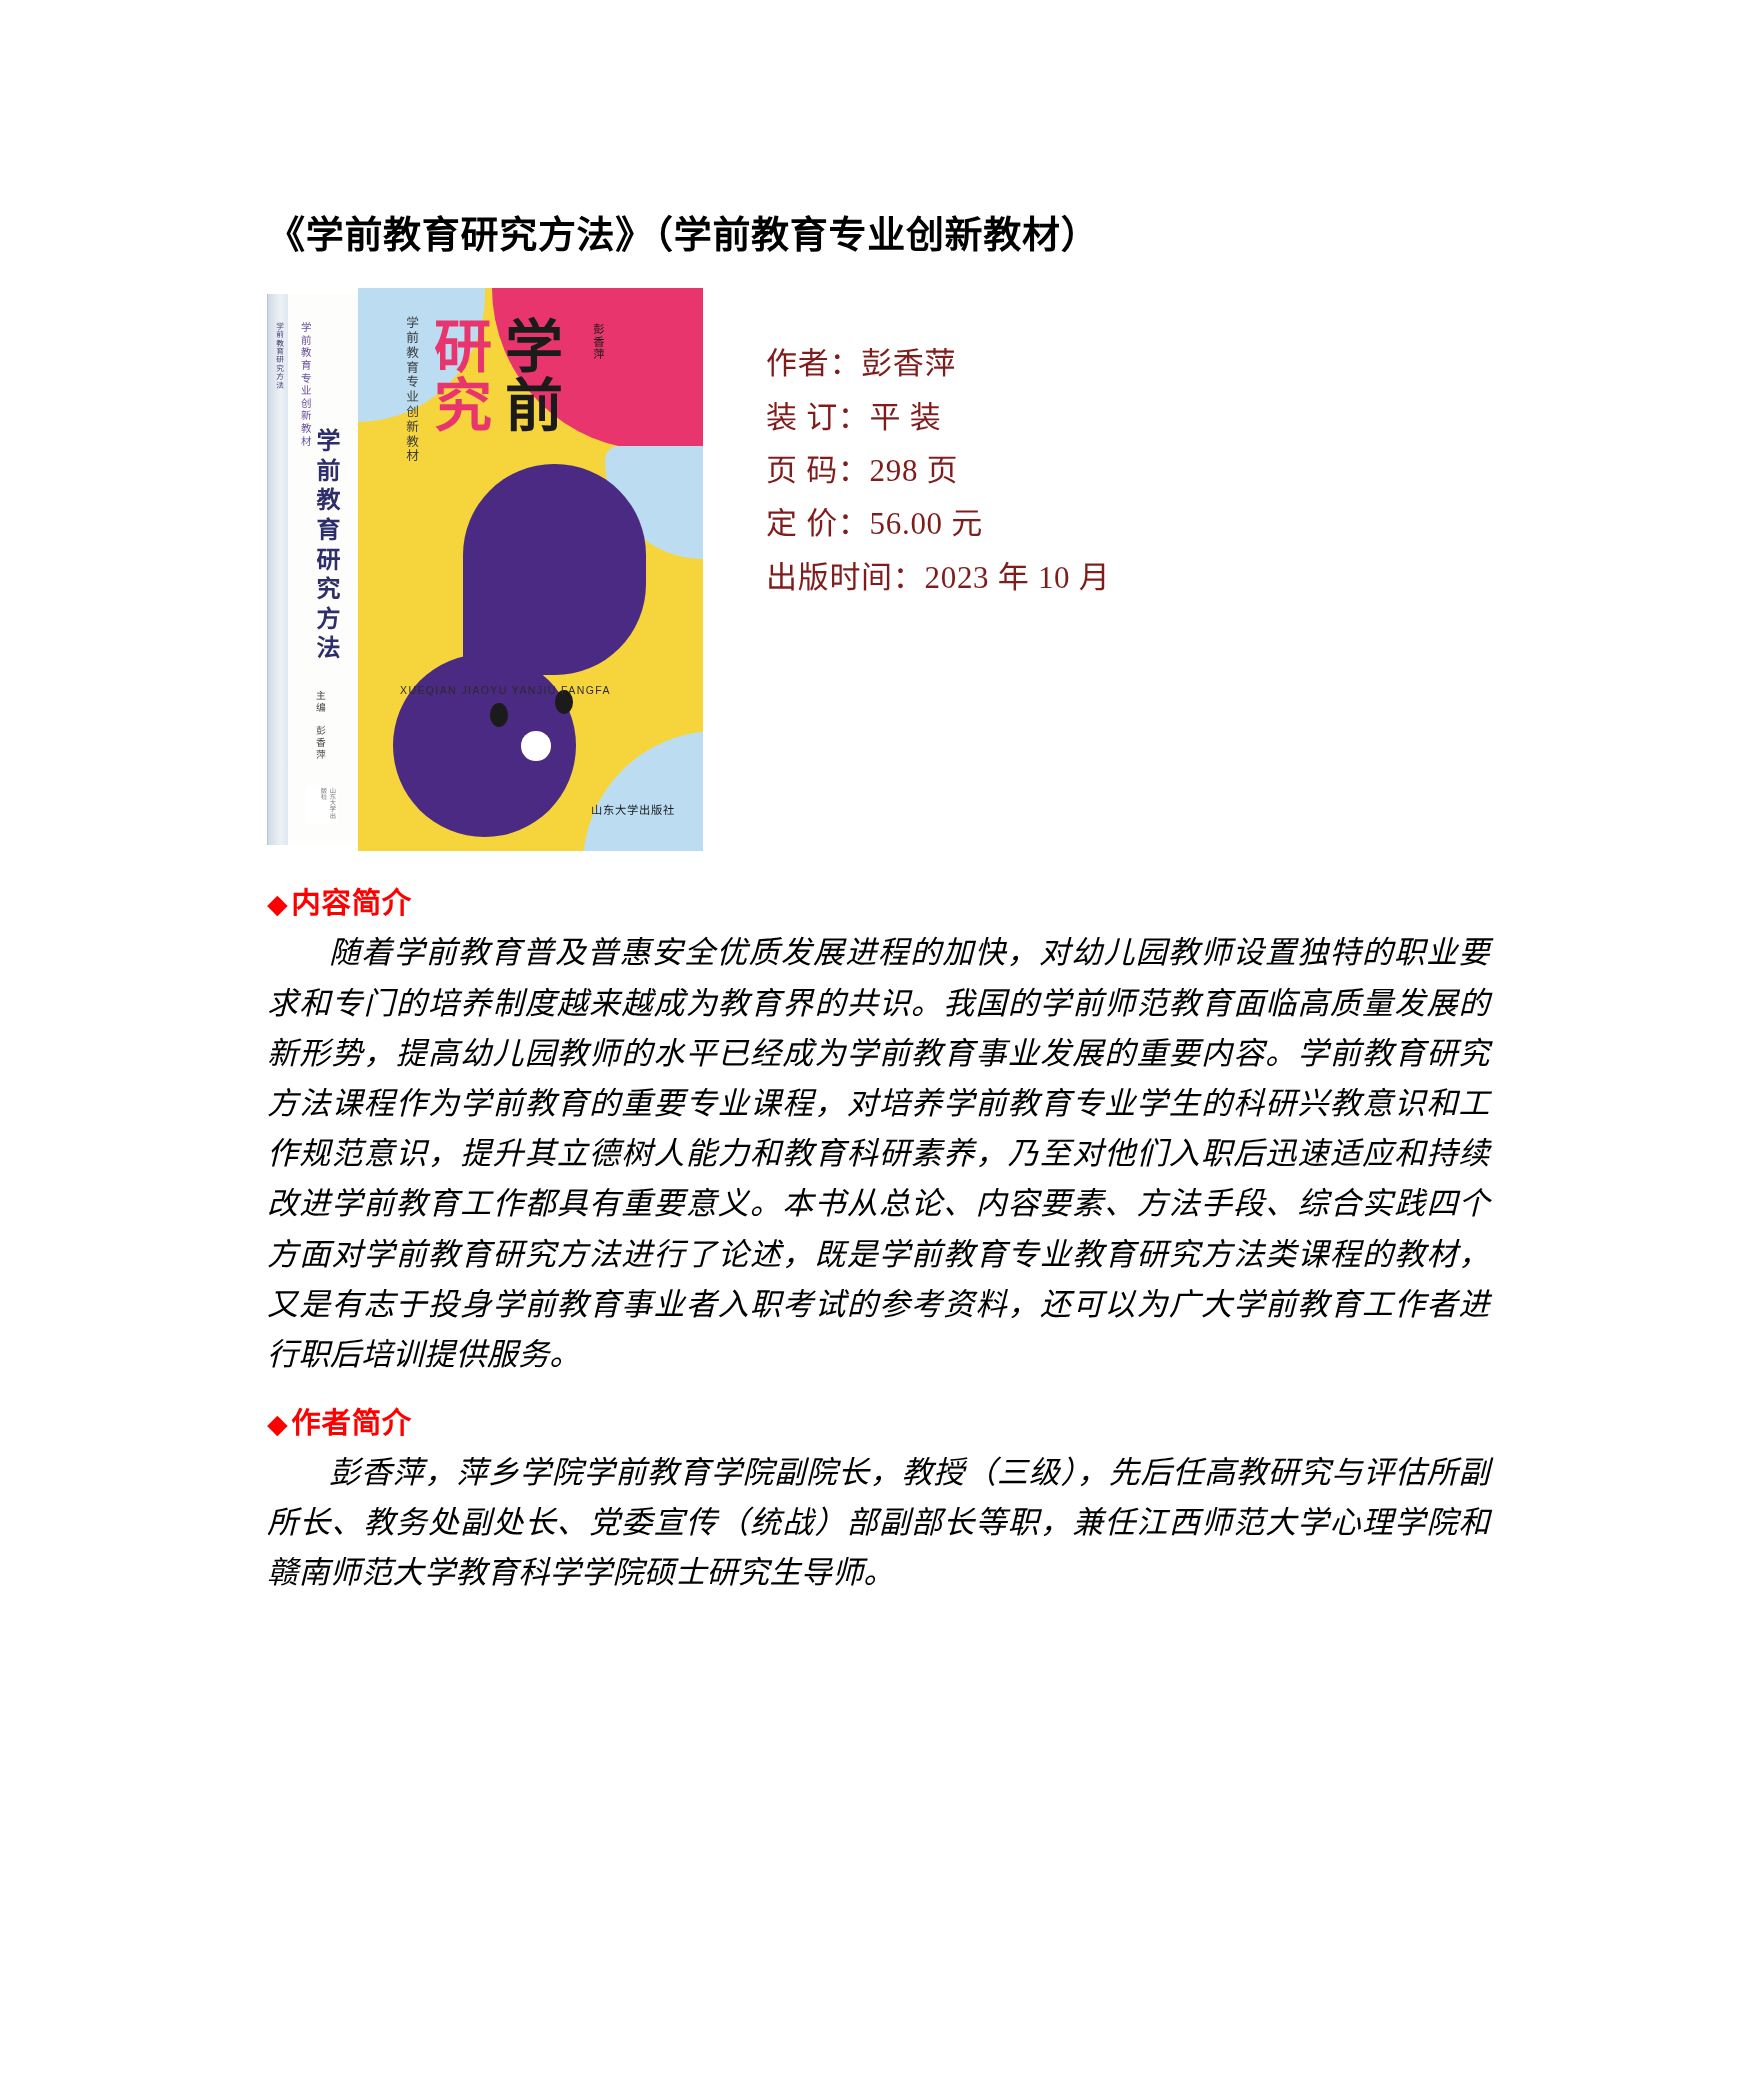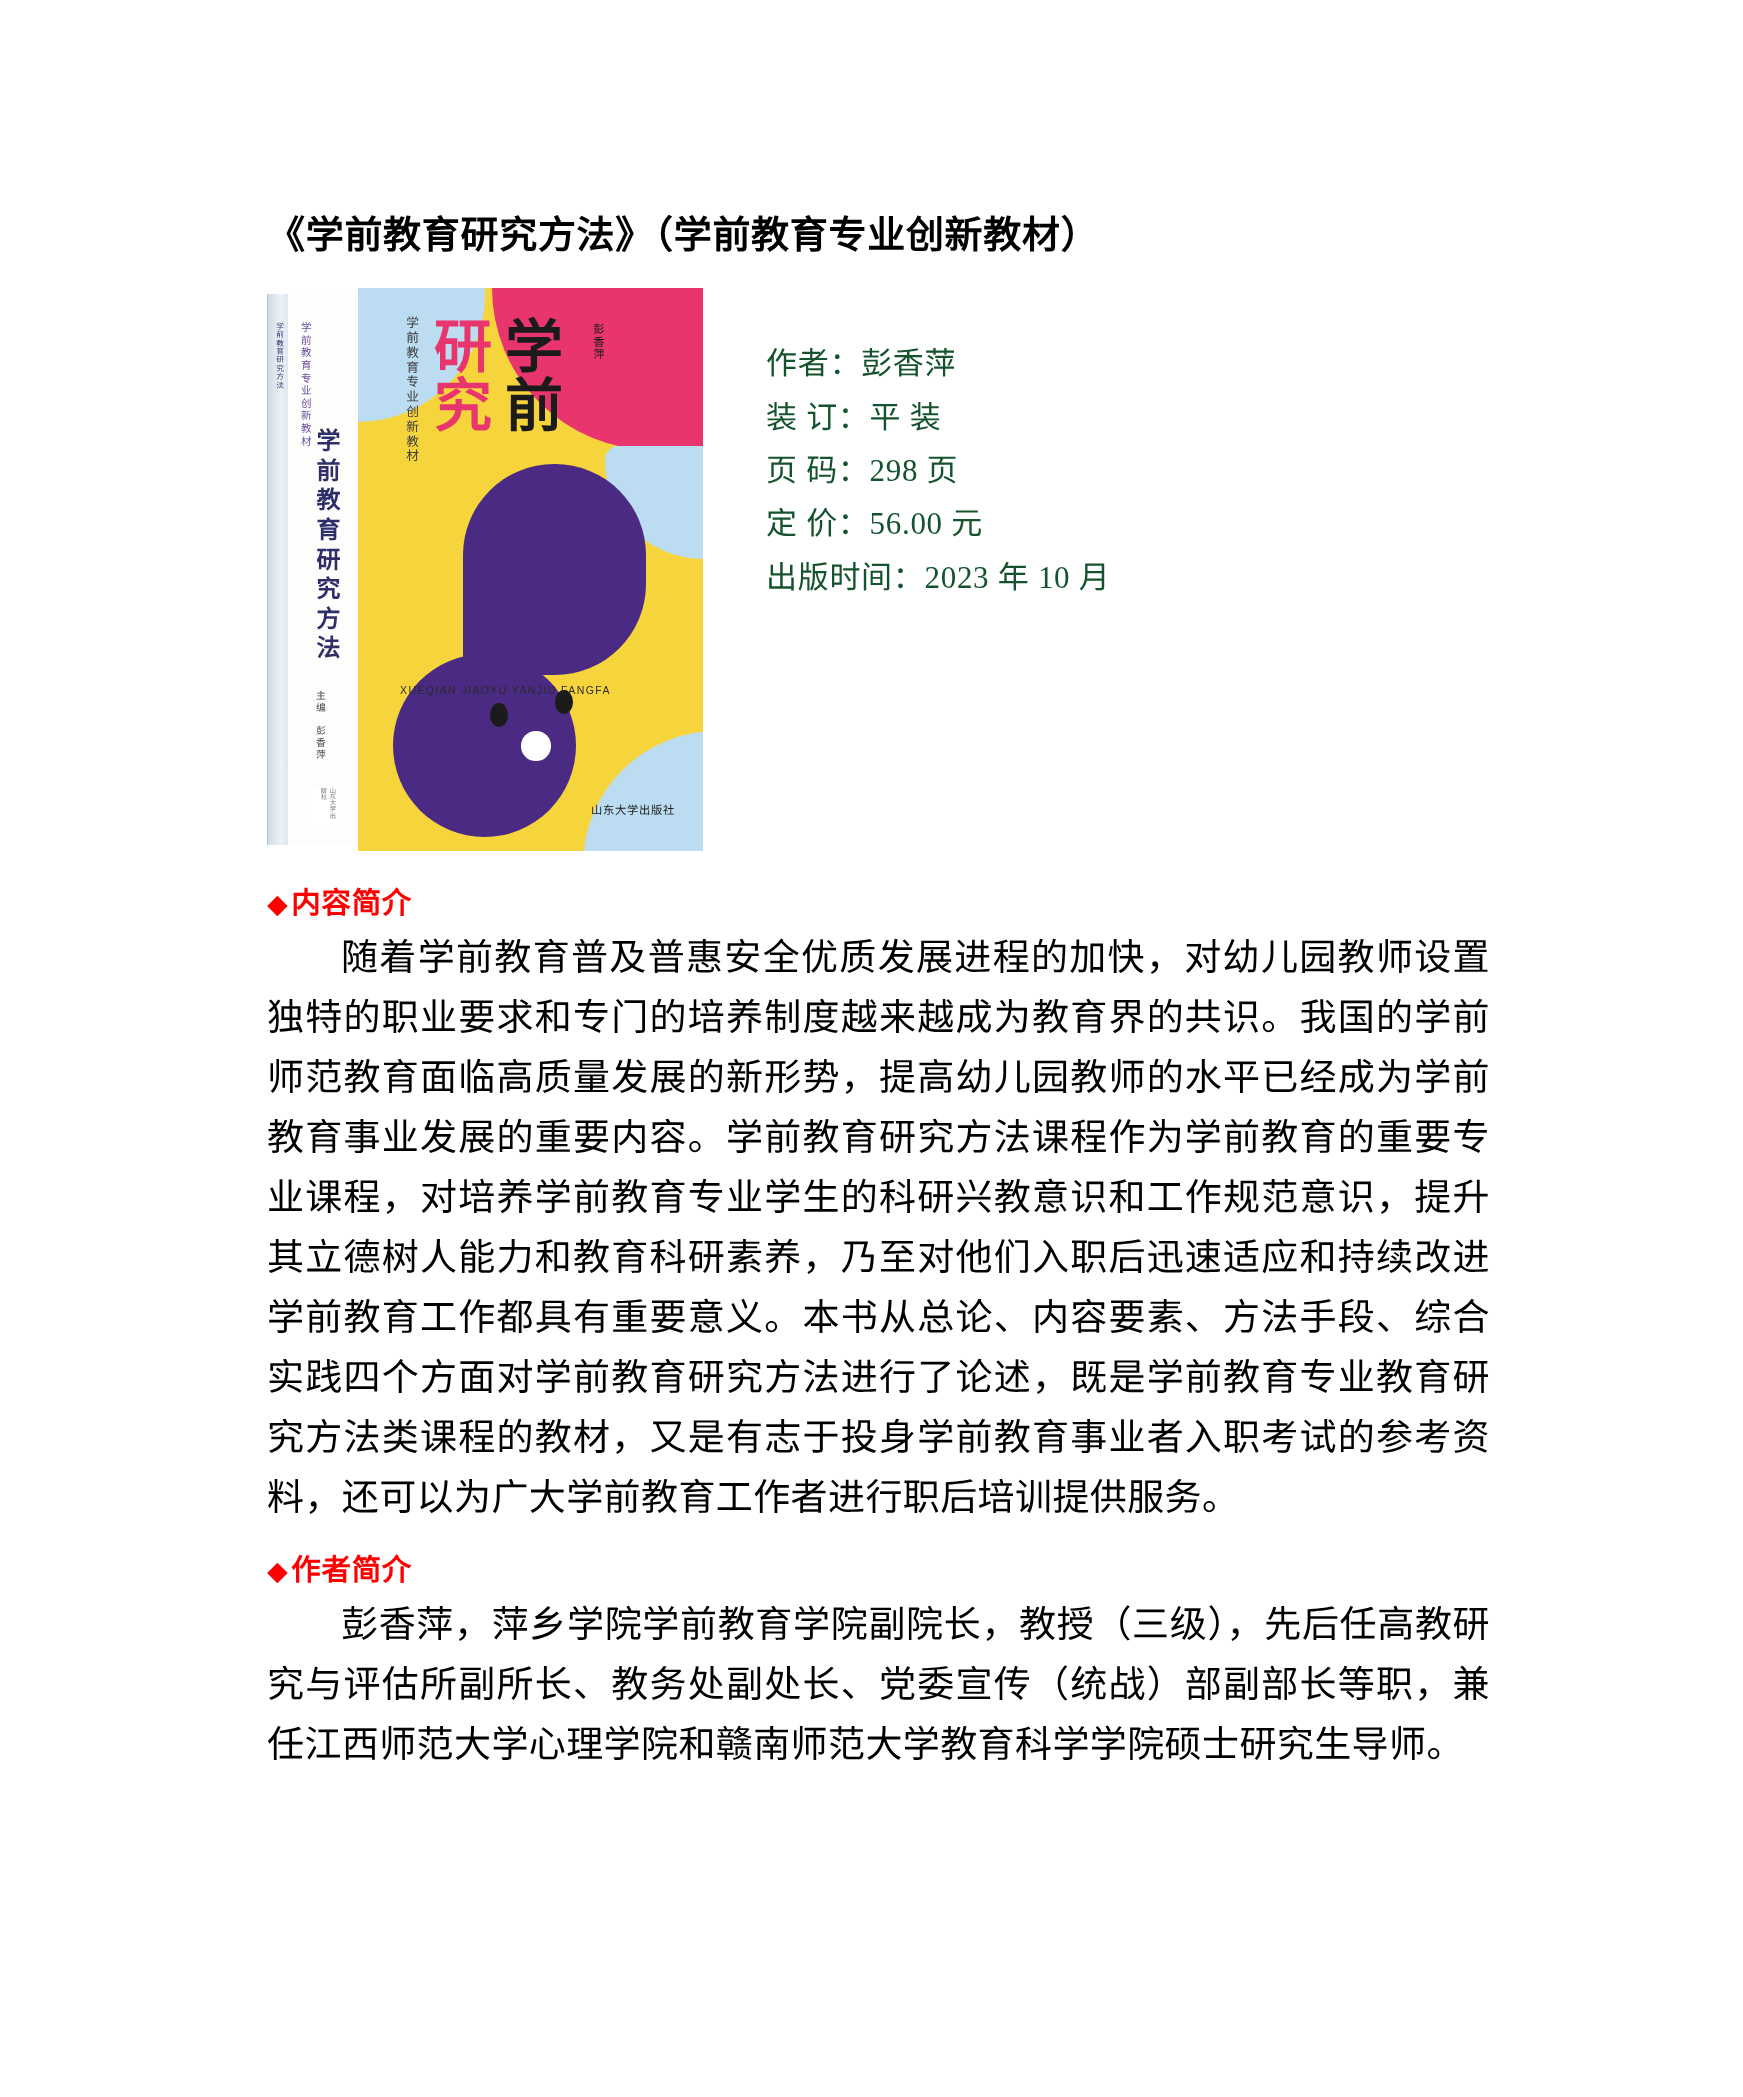--- a/index.html
+++ b/index.html
@@ -243,21 +243,21 @@
 
   
   .meta {
     padding-top: 49px;
     flex: 1 1 auto;
   }
   .meta-row {
     font-size: 31px;
     line-height: 1.72;
     letter-spacing: 0.7px;
-    color: #14532d;
+    color: #7f1d1d;
     white-space: nowrap;
   }
   .meta-label { }
   .meta-value { }
 
   
   .section-head {
     color: #ff0000;
     font-weight: bold;
     font-size: 29.5px;
@@ -265,27 +265,28 @@
     letter-spacing: 0.7px;
   }
   .diamond {
     color: #ff0000;
     font-size: 27px;
     margin-right: 2.8px;
   }
 
   
   .para {
-    font-size: 37px;
+    font-size: 31px;
     line-height: 1.62;
     text-align: justify;
     text-justify: inter-ideograph;
     text-indent: 2em;
     margin: 7px 0 12.7px 0;
     letter-spacing: 0.4px;
+    font-style: italic;
   }
 </style>
 </head>
 <body>
 
 <div class="page">
   <div class="content">
 
     <h1 class="doc-title">《学前教育研究方法》（学前教育专业创新教材）</h1>
 

